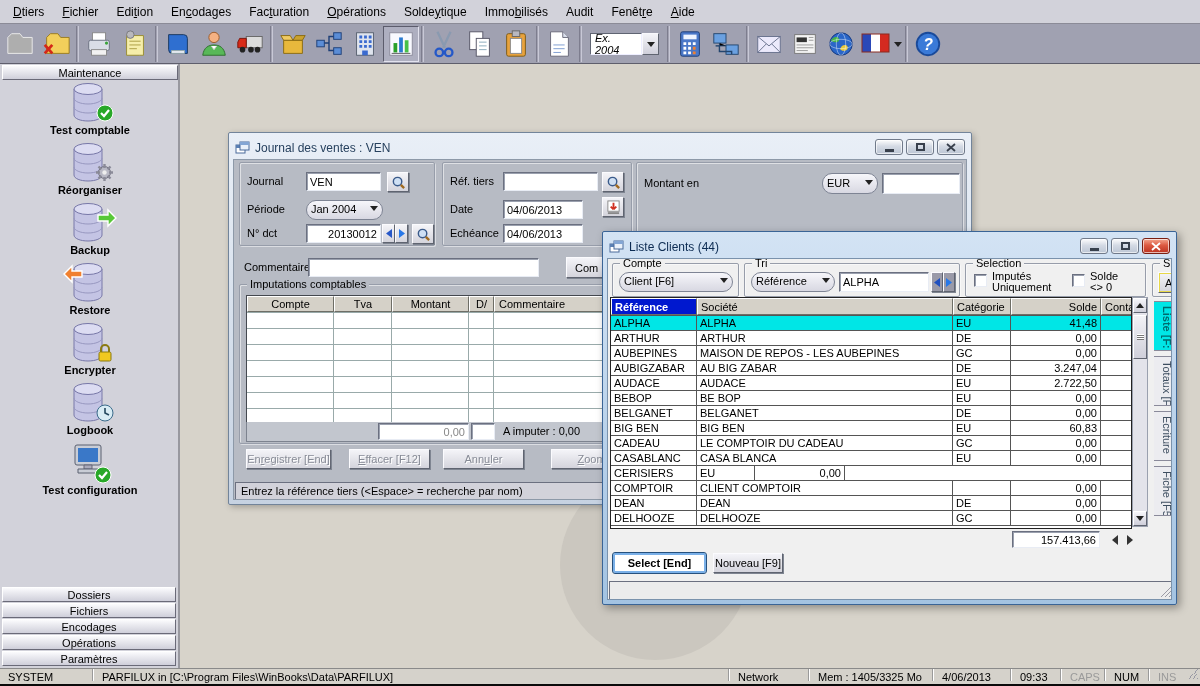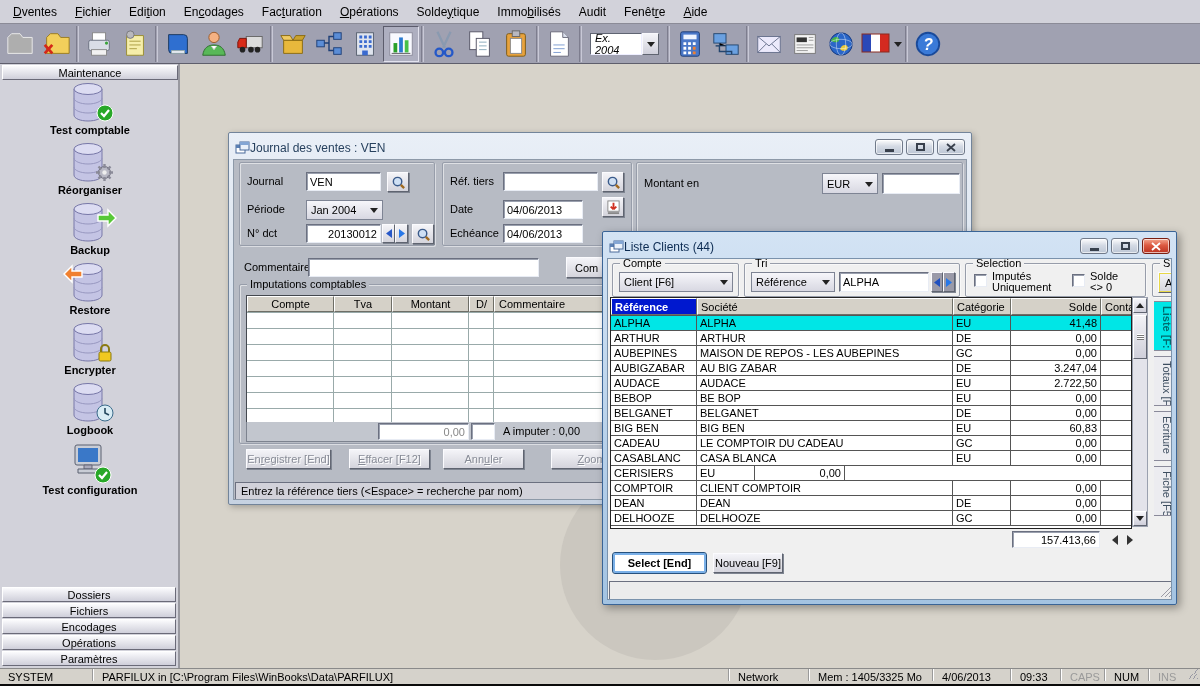--- a/index.html
+++ b/index.html
@@ -45,21 +45,21 @@
   .dim{color:#9a9a9a;}
   .blackbar{position:absolute;left:0;top:684px;width:1200px;height:2px;background:#0a0a0a;}
   .watermark{position:absolute;left:560px;top:470px;width:190px;height:190px;border-radius:50%;
              background:#cbc7bf;}
   
   .win{position:absolute;border-radius:2px;}
   .w-journal{left:228px;top:132px;width:744px;height:373px;z-index:3;
      background:linear-gradient(#e9eff7,#c6d2e2);border:1px solid #72849a;box-shadow:2px 2px 6px rgba(0,0,0,.25);}
   .w-clients{left:602px;top:231px;width:575px;height:374px;z-index:6;
      background:linear-gradient(#d3e3f4,#a3c3e2);border:1px solid #3a6496;box-shadow:3px 3px 9px rgba(0,0,0,.35);}
-  .titlebar{position:absolute;left:6px;top:5px;right:110px;height:20px;display:flex;align-items:center;
+  .titlebar{position:absolute;left:6px;top:5px;right:110px;height:20px;display:flex;align-items:center;gap:5px;
             font-size:12px;white-space:nowrap;overflow:hidden;}
   .w-journal .titlebar{color:#27415e;}
   .w-clients .titlebar{color:#0c2b52;font-weight:normal;}
   .caps{position:absolute;top:6px;right:6px;display:flex;gap:3px;}
   .cap{width:28px;height:16px;border-radius:3px;border:1px solid #707a8a;
        background:linear-gradient(#fdfdfd,#d4dae4 45%,#bcc6d4);display:flex;align-items:center;justify-content:center;
        box-shadow:inset 0 0 0 1px rgba(255,255,255,.65);}
   .cap.red{background:linear-gradient(#f4a78f,#dd5a42 45%,#bb3220);border-color:#7a1f12;}
   .gly-min{width:9px;height:3px;background:#38404c;margin-top:6px;}
   .gly-max{width:9px;height:8px;border:2px solid #38404c;}
@@ -75,21 +75,21 @@
   .lab{position:absolute;white-space:nowrap;}
   .inp{position:absolute;background:#fff;border:1px solid;border-color:#6b7080 #e8ecf4 #e8ecf4 #6b7080;
        box-shadow:inset 1px 1px 0 #9aa0ae;font:11px "Liberation Sans","DejaVu Sans",sans-serif;
        padding:0 3px;margin:0;color:#000;display:flex;align-items:center;}
   input.inp{display:inline-block;line-height:15px;}
   .btn{position:absolute;background:linear-gradient(#f4f4f8,#d4d4dc);border:1px solid;
        border-color:#fbfbfe #5f6470 #5f6470 #fbfbfe;box-shadow:1px 1px 0 #7f8591;
        display:flex;align-items:center;justify-content:center;white-space:nowrap;cursor:pointer;}
   .btn.dis{color:#878b96;text-shadow:1px 1px 0 #fff;cursor:default;}
   .combo{position:absolute;background:linear-gradient(#f6f6fa,#d8d8e2);border:1px solid #7e8494;
-         border-radius:0;display:flex;align-items:center;padding:4px 4px;cursor:pointer;}
+         border-radius:10px;display:flex;align-items:flex-end;padding:4px 4px;cursor:pointer;}
   .combo .tri-d{margin-left:auto;}
   .sq{width:22px;height:20px;}
   .checkbox{position:absolute;width:13px;height:13px;background:#fff;border:1px solid;
             border-color:#6b7080 #e8ecf4 #e8ecf4 #6b7080;box-shadow:inset 1px 1px 0 #9aa0ae;}
   .cbl{position:absolute;font-size:11px;line-height:11px;}
   
   .jtable{position:absolute;left:6px;top:10px;width:714px;border:1px solid #44484f;background:#fff;}
   .jhead{display:flex;height:16px;}
   .jhc{background:#d5d1c8;border:1px solid;border-color:#fff #6e6e66 #6e6e66 #fff;
        display:flex;align-items:center;justify-content:center;overflow:hidden;}
@@ -128,21 +128,21 @@
       display:flex;align-items:center;padding:0 5px;white-space:nowrap;overflow:hidden;}
   .grip{position:absolute;right:2px;bottom:2px;width:10px;height:10px;
       background:linear-gradient(135deg,transparent 50%,#9a9aa5 50% 55%,transparent 55% 70%,#9a9aa5 70% 75%,transparent 75% 90%,#9a9aa5 90% 95%,transparent 95%);}
 </style>
 </head>
 <body>
 
 <div id="app">
 
   <div class="menubar">
-    <span class="mi"><span></span><u>D</u><span>ventes</span></span>
+    <span class="mi"><span></span><u>D</u><span>tiers</span></span>
     <span class="mi"><span></span><u>F</u><span>ichier</span></span>
     <span class="mi"><span>Edi</span><u>t</u><span>ion</span></span>
     <span class="mi"><span>En</span><u>c</u><span>odages</span></span>
     <span class="mi"><span>Fac</span><u>t</u><span>uration</span></span>
     <span class="mi"><span></span><u>O</u><span>pérations</span></span>
     <span class="mi"><span>Solde</span><u>y</u><span>tique</span></span>
     <span class="mi"><span>Immo</span><u>b</u><span>ilisés</span></span>
     <span class="mi"><span>Audit</span><u></u><span></span></span>
     <span class="mi"><span>Fenêt</span><u>r</u><span>e</span></span>
     <span class="mi"><span></span><u>A</u><span>ide</span></span>

